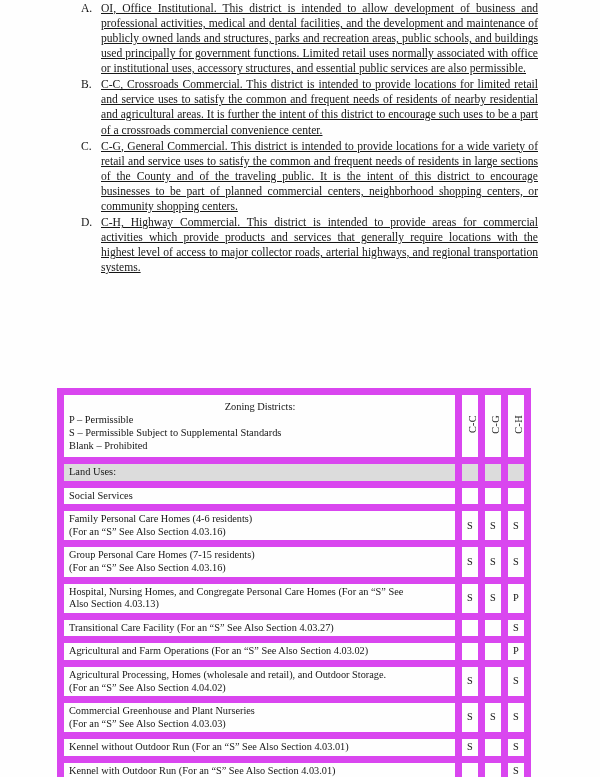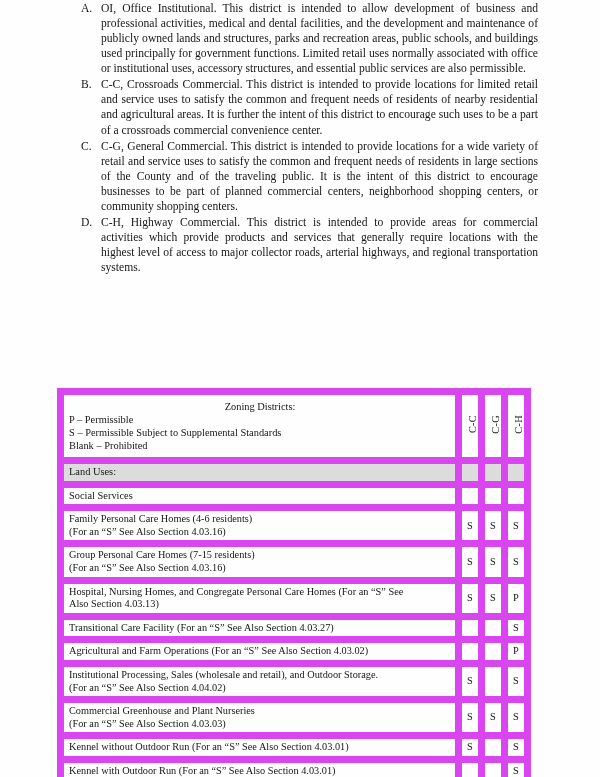--- a/index.html
+++ b/index.html
@@ -54,20 +54,21 @@
     width: 20px;
     flex: 0 0 20px;
     text-align: left;
     padding-left: 21px;
     box-sizing: content-box;
   }
   .item-body {
     flex: 1 1 auto;
     text-align: justify;
     text-justify: inter-word;
+    text-decoration: underline;
   }
 
   
   .table-wrap {
     position: absolute;
     left: 57px;
     top: 388px;
     width: 467px;
   }
   table.zoning {
@@ -226,21 +227,21 @@
           <tr>
             <td>
               <span class="use-line">Agricultural and Farm Operations (For an “S” See Also Section 4.03.02)</span>
             </td>
             <td class="mark"></td>
             <td class="mark"></td>
             <td class="mark">P</td>
           </tr>
           <tr>
             <td>
-              <span class="use-line">Institutional Processing, Sales (wholesale and retail), and Outdoor Storage.</span>
+              <span class="use-line">Agricultural Processing, Homes (wholesale and retail), and Outdoor Storage.</span>
               <span class="use-line">(For an “S” See Also Section 4.04.02)</span>
             </td>
             <td class="mark">S</td>
             <td class="mark"></td>
             <td class="mark">S</td>
           </tr>
           <tr>
             <td>
               <span class="use-line">Commercial Greenhouse and Plant Nurseries</span>
               <span class="use-line">(For an “S” See Also Section 4.03.03)</span>

